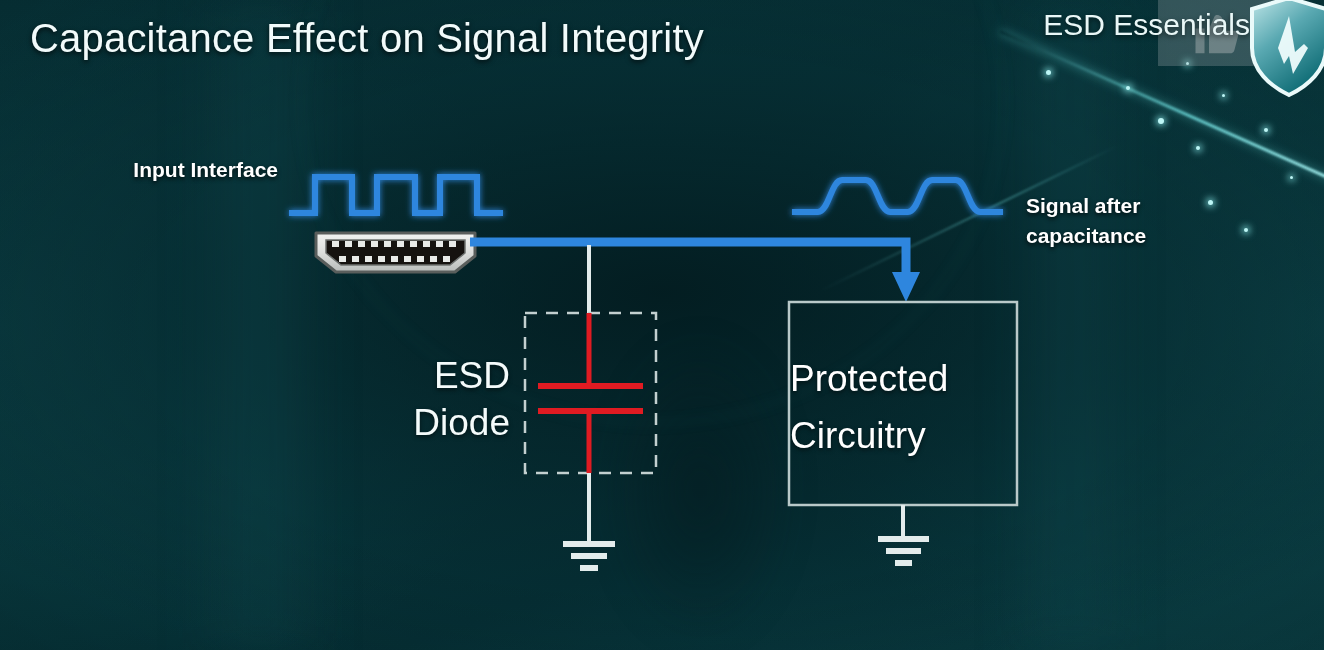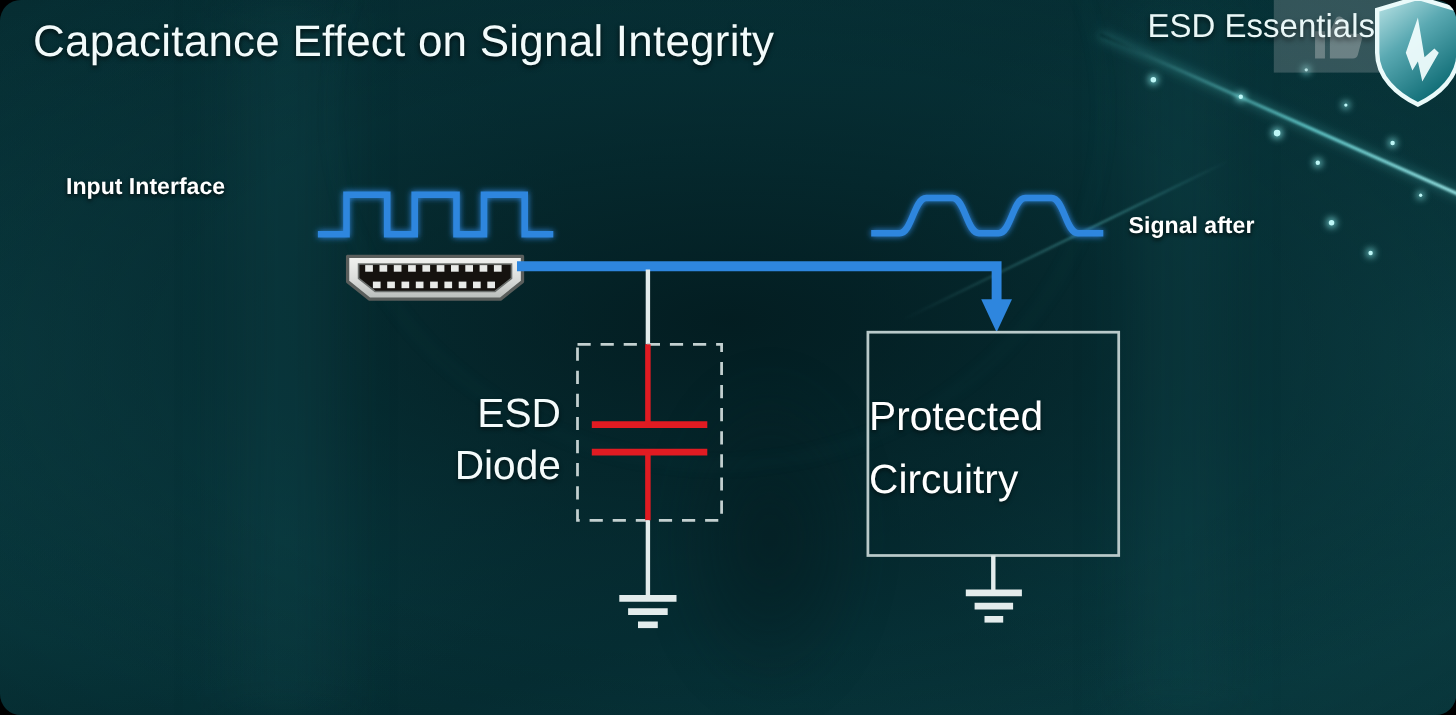--- a/index.html
+++ b/index.html
@@ -11,21 +11,20 @@
     position: relative;
     width: 1324px;
     height: 650px;
     overflow: hidden;
     font-family: "Liberation Sans", sans-serif;
     background:
       radial-gradient(ellipse 70% 60% at 50% 45%, rgba(3,28,32,0.95) 0%, rgba(5,36,41,0.55) 55%, rgba(0,0,0,0) 100%),
       radial-gradient(ellipse 60% 90% at 0% 50%, #0b444a 0%, rgba(11,68,74,0) 70%),
       radial-gradient(ellipse 60% 90% at 100% 50%, #0d4a50 0%, rgba(13,74,80,0) 70%),
       linear-gradient(160deg, #063238 0%, #07383e 40%, #053036 70%, #0a3f45 100%);
-    border-radius: 19px;
   }
 
   
   .bg-layer { position: absolute; inset: 0; pointer-events: none; }
 
   .vignette {
     background: radial-gradient(ellipse 95% 100% at 50% 50%, rgba(0,0,0,0) 40%, rgba(0,0,0,0.32) 100%);
   }
   .soft-col-a {
     position:absolute; left: 180px; top: 0; width: 160px; height: 650px;
@@ -108,21 +107,21 @@
     position: absolute;
     right: -8px; top: -4px;
     width: 86px; height: 104px;
   }
 
   
   .label-left {
     position: absolute;
     left: 60px; top: 155px;
     width: 218px;
-    text-align: left;
+    text-align: right;
     font-size: 21px;
     font-weight: bold;
     color: #ffffff;
     line-height: 1.45;
     text-shadow: 0 2px 4px rgba(0,0,0,0.8);
   }
   .label-right {
     position: absolute;
     left: 1026px; top: 143px;
     width: 250px;
@@ -211,20 +210,21 @@
     <path d="M43 2 L80 13 V52 C80 74 62 90 43 99 C24 90 6 74 6 52 V13 Z" fill="url(#shieldg)" stroke="#eafafa" stroke-width="4"></path>
     <path d="M43 20 L49 56 L58 48 L62 52 L47 78 L43 60 L38 68 L32 52 Z" fill="#f4ffff" opacity="0.92"></path>
   </svg>
 
   <div class="label-left">
     <div>Input Interface</div>
   </div>
 
   <div class="label-right">
     <div>Signal after</div>
+    <div>capacitance</div>
   </div>
 
   <div class="esd-label">
     <div>ESD</div>
     <div>Diode</div>
   </div>
 
   <div class="pc-label">
     <div>Protected</div>
     <div>Circuitry</div>

